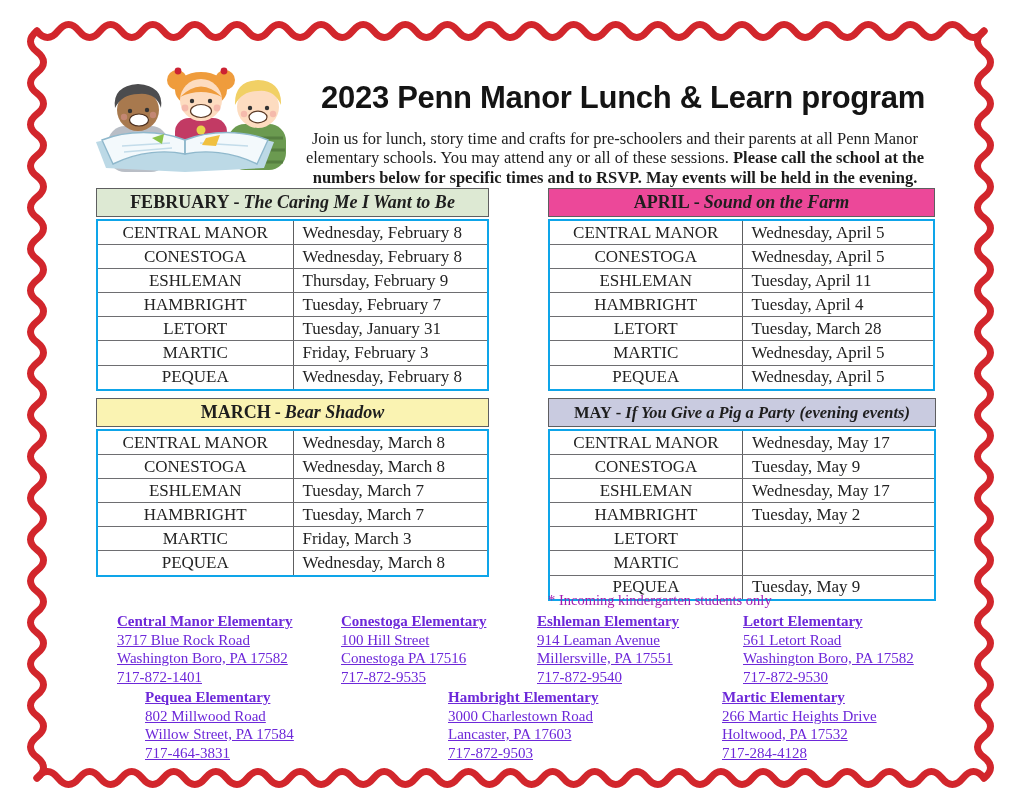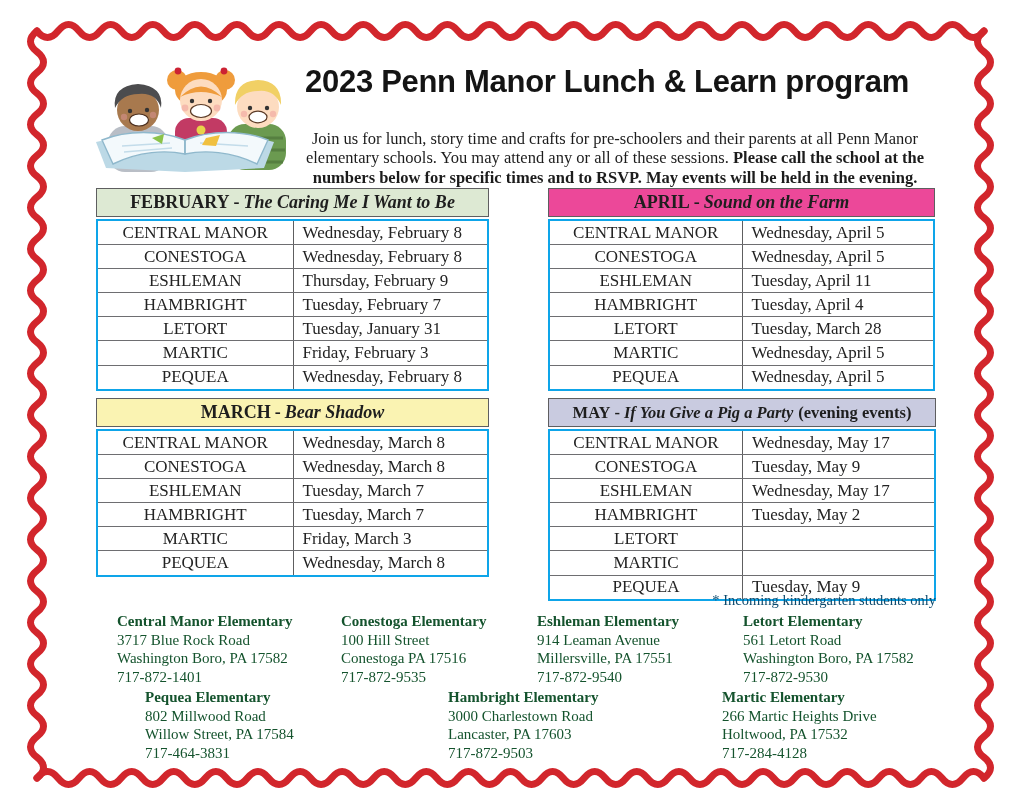--- a/index.html
+++ b/index.html
@@ -2,48 +2,48 @@
 <html><head>
 <meta charset="utf-8">
 <style>
   html,body{margin:0;padding:0;background:#ffffff;}
   #page{position:relative;width:1024px;height:809px;background:#ffffff;overflow:hidden;
         font-family:"Liberation Serif", serif;color:#222;}
   #border-svg{position:absolute;left:0;top:0;width:1024px;height:809px;pointer-events:none;}
 
   
   #kids-art{position:absolute;left:82px;top:50px;width:206px;height:130px;}
-  #main-title{position:absolute;left:278px;top:64px;width:658px;margin:0;text-align:center;
+  #main-title{position:absolute;left:278px;top:64px;width:658px;margin:16px;text-align:center;
               font-family:"Liberation Sans", sans-serif;font-weight:bold;font-size:31px;
               letter-spacing:-0.3px;color:#141414;white-space:nowrap;}
   #intro{position:absolute;left:288px;top:112px;width:628px;text-align:center;
          font-size:16.5px;line-height:19.5px;color:#1c1c1c;margin-left:13px;}
   #intro strong{font-weight:bold;}
 
   
   .month-table{position:absolute;border-radius:27px;}
   .mt-header{height:27px;line-height:27px;text-align:center;border:1px solid #5e5e60;
              font-size:18px;font-weight:bold;color:#1e1e1e;white-space:nowrap;overflow:hidden;}
   .mt-header .mt-sep{margin:0 4px;}
   .mt-header em{font-style:italic;}
-  .mt-suffix:not(:empty){margin-left:5px;}
+  .mt-suffix:not(:empty){margin-left:5px;font-style:italic;}
   .month-table.compact .mt-header{font-size:16.5px;}
   .mt-body{margin-top:2px;border:2px solid #0ea5e9;background:#fff;}
   .trow{display:flex;height:23.1px;align-items:center;border-top:1px solid #6e6e71;
         font-size:17px;color:#232323;}
   .trow:first-child{border-top:none;}
   .tcell.school{width:50%;text-align:center;border-right:1px solid #5e5e60;align-self:stretch;
                 display:flex;align-items:center;justify-content:center;}
   .tcell.date{flex:1;padding-left:9px;text-align:left;}
 
-  #footnote{position:absolute;left:548px;top:592px;width:388px;text-align:right;
-            font-size:14.5px;color:#0c4a6e;}
+  #footnote{position:absolute;left:548px;top:592px;width:388px;text-align:left;
+            font-size:14.5px;color:#a21caf;}
 
   
-  .school-block{position:absolute;font-size:15px;line-height:18.5px;color:#14532d;}
+  .school-block{position:absolute;font-size:15px;line-height:18.5px;color:#6d28d9;text-decoration:underline;}
   .sb-name{font-weight:bold;}
 </style>
 </head>
 <body>
 
 <div id="page">
 
   <svg id="border-svg" viewBox="0 0 1024 809">
       <path d="M 37 31 Q 47.5 44.0 58.0 31.0 Q 68.6 18.0 79.1 31.0 Q 89.6 44.0 100.1 31.0 Q 110.7 18.0 121.2 31.0 Q 131.7 44.0 142.2 31.0 Q 152.7 18.0 163.3 31.0 Q 173.8 44.0 184.3 31.0 Q 194.8 18.0 205.4 31.0 Q 215.9 44.0 226.4 31.0 Q 236.9 18.0 247.4 31.0 Q 258.0 44.0 268.5 31.0 Q 279.0 18.0 289.5 31.0 Q 300.1 44.0 310.6 31.0 Q 321.1 18.0 331.6 31.0 Q 342.1 44.0 352.7 31.0 Q 363.2 18.0 373.7 31.0 Q 384.2 44.0 394.8 31.0 Q 405.3 18.0 415.8 31.0 Q 426.3 44.0 436.8 31.0 Q 447.4 18.0 457.9 31.0 Q 468.4 44.0 478.9 31.0 Q 489.5 18.0 500.0 31.0 Q 510.5 44.0 521.0 31.0 Q 531.5 18.0 542.1 31.0 Q 552.6 44.0 563.1 31.0 Q 573.6 18.0 584.2 31.0 Q 594.7 44.0 605.2 31.0 Q 615.7 18.0 626.2 31.0 Q 636.8 44.0 647.3 31.0 Q 657.8 18.0 668.3 31.0 Q 678.9 44.0 689.4 31.0 Q 699.9 18.0 710.4 31.0 Q 720.9 44.0 731.5 31.0 Q 742.0 18.0 752.5 31.0 Q 763.0 44.0 773.6 31.0 Q 784.1 18.0 794.6 31.0 Q 805.1 44.0 815.6 31.0 Q 826.2 18.0 836.7 31.0 Q 847.2 44.0 857.7 31.0 Q 868.3 18.0 878.8 31.0 Q 889.3 44.0 899.8 31.0 Q 910.3 18.0 920.9 31.0 Q 931.4 44.0 941.9 31.0 Q 952.4 18.0 963.0 31.0 Q 973.5 44.0 984.0 31.0" fill="none" stroke="#d2262c" stroke-width="7" stroke-linecap="round"></path>
       <path d="M 984 31 Q 971.0 41.4 984.0 51.8 Q 997.0 62.1 984.0 72.5 Q 971.0 82.9 984.0 93.3 Q 997.0 103.6 984.0 114.0 Q 971.0 124.4 984.0 134.8 Q 997.0 145.1 984.0 155.5 Q 971.0 165.9 984.0 176.3 Q 997.0 186.6 984.0 197.0 Q 971.0 207.4 984.0 217.8 Q 997.0 228.1 984.0 238.5 Q 971.0 248.9 984.0 259.3 Q 997.0 269.6 984.0 280.0 Q 971.0 290.4 984.0 300.8 Q 997.0 311.1 984.0 321.5 Q 971.0 331.9 984.0 342.3 Q 997.0 352.6 984.0 363.0 Q 971.0 373.4 984.0 383.8 Q 997.0 394.1 984.0 404.5 Q 971.0 414.9 984.0 425.3 Q 997.0 435.6 984.0 446.0 Q 971.0 456.4 984.0 466.8 Q 997.0 477.1 984.0 487.5 Q 971.0 497.9 984.0 508.3 Q 997.0 518.6 984.0 529.0 Q 971.0 539.4 984.0 549.8 Q 997.0 560.1 984.0 570.5 Q 971.0 580.9 984.0 591.3 Q 997.0 601.6 984.0 612.0 Q 971.0 622.4 984.0 632.8 Q 997.0 643.1 984.0 653.5 Q 971.0 663.9 984.0 674.3 Q 997.0 684.6 984.0 695.0 Q 971.0 705.4 984.0 715.8 Q 997.0 726.1 984.0 736.5 Q 971.0 746.9 984.0 757.3 Q 997.0 767.6 984.0 778.0" fill="none" stroke="#d2262c" stroke-width="7" stroke-linecap="round"></path>

